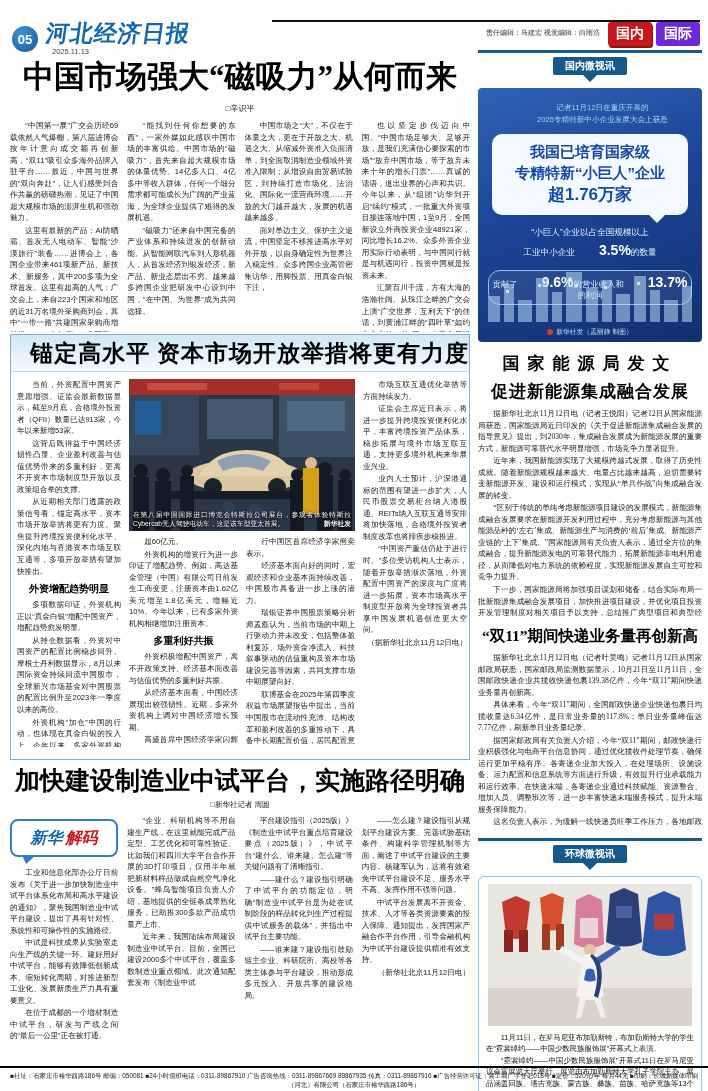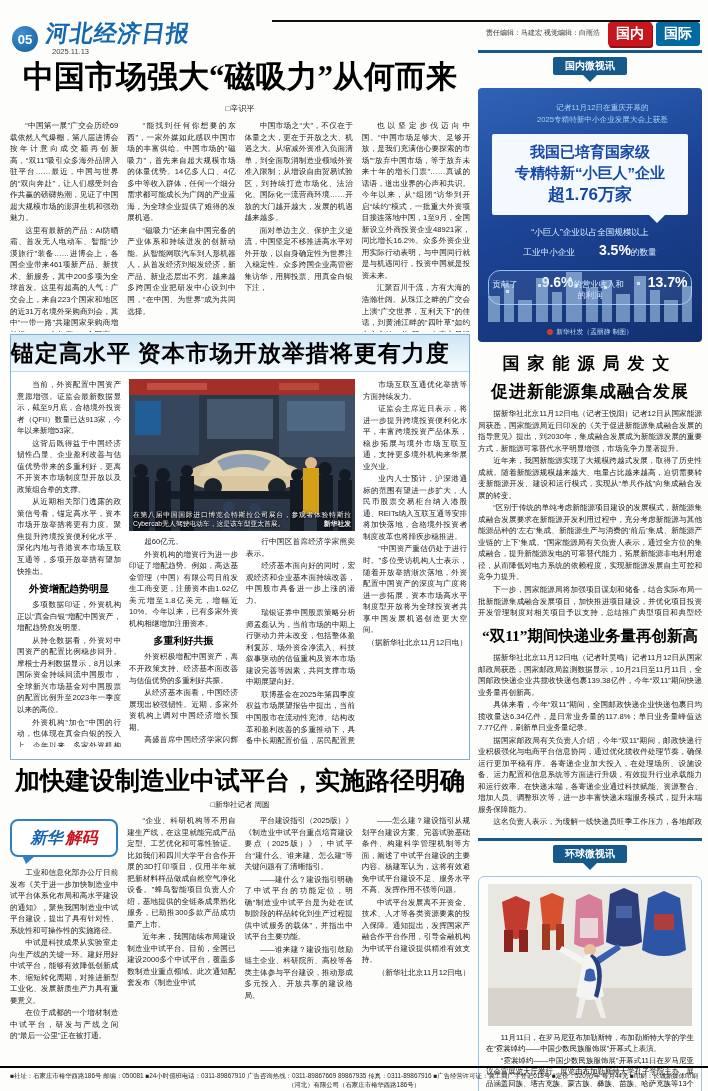--- a/index.html
+++ b/index.html
@@ -12,40 +12,40 @@
       background:radial-gradient(circle at 35% 30%,#3f92d2,#135d9e);color:#fff;font-size:13px;font-weight:bold;
       display:flex;align-items:center;justify-content:center;}
   .paper-name{position:absolute;left:36px;top:4px;font-size:23px;font-weight:bold;color:#1467ae;
       transform:skewX(-8deg);font-family:"Liberation Serif","DejaVu Serif",serif;letter-spacing:1px;}
   .paper-date{position:absolute;left:42px;top:33px;font-size:7.5px;color:#444;}
   .head-rule{position:absolute;left:262px;right:0;top:6px;height:2px;background:#111;}
   .editors{position:absolute;right:100px;top:14px;font-size:7px;color:#333;}
   .tag{position:absolute;top:8px;width:44px;height:24px;color:#fff;font-weight:bold;font-size:14px;
       display:flex;align-items:center;justify-content:center;border-radius:3px;}
   .tag-domestic{right:48px;background:#c8161d;box-shadow:1px 2px 0 #8d0f14;}
-  .tag-intl{right:0;background:#0369a1;}
+  .tag-intl{right:0;background:#6d28d9;}
 
   
   .cols{display:flex;gap:9px;}
   .col{flex:1;overflow:hidden;font-size:7.6px;line-height:1.52;text-align:justify;}
   .col p{margin:0 0 1px 0;text-indent:2em;}
   .col p.dateline{text-indent:0;text-align:right;}
   .col h4.subhead{margin:4px 0 3px 0;text-align:center;font-size:10px;font-weight:bold;color:#000;}
 
   
   .lead{position:absolute;left:10px;top:56px;width:460px;height:272px;}
   .lead h1{margin:0;text-align:center;font-size:31px;font-weight:900;letter-spacing:0;color:#000;
       font-family:"Liberation Serif","DejaVu Serif",serif;}
   .lead .byline{text-align:center;font-size:8px;color:#222;margin:5px 0 6px 0;}
   .lead .cols{height:212px;}
 
   
   .market{position:absolute;left:10px;top:334px;width:458px;height:424px;border:1px solid #7fb0d6;background:#fff;}
   .market-head{height:36px;background:linear-gradient(180deg,#cfe7f4,#f5fbff);
-      border-bottom:1px solid #bcd8ea;display:flex;align-items:center;justify-content:flex-start;}
+      border-bottom:1px solid #bcd8ea;display:flex;align-items:center;justify-content:flex-end;}
   .market-head h2{margin:0;font-size:23px;font-weight:900;color:#000;letter-spacing:1px;
       font-family:"Liberation Serif","DejaVu Serif",serif;}
   .market-body{display:flex;gap:8px;padding:7px 6px;height:368px;}
   .m-col{width:104px;flex:none;}
   .m-mid{width:226px;flex:none;display:flex;flex-direction:column;}
   .photo-wrap{position:relative;width:226px;height:152px;flex:none;}
   .photo-wrap svg{display:block;}
   .photo-caption{position:absolute;left:4px;right:4px;bottom:2px;color:#fff;font-size:6.8px;line-height:1.4;
       text-shadow:0 0 2px #000,0 1px 2px #000;text-align:justify;}
   .photo-credit{float:right;font-weight:bold;}
@@ -71,41 +71,41 @@
   .side-badge{position:relative;text-align:center;margin-bottom:6px;}
   .side-badge .bar{height:3px;background:#155a8a;margin-bottom:2px;}
   .side-badge .lbl{display:inline-block;font-size:10px;font-weight:bold;color:#fff;background:#155a8a;
       padding:2px 12px;border-radius:2px;}
   .side-badge .arr{width:0;height:0;margin:0 auto;border-left:7px solid transparent;
       border-right:7px solid transparent;border-top:7px solid #155a8a;}
 
   .infographic{width:224px;height:254px;border-radius:4px;overflow:hidden;position:relative;
       background:linear-gradient(160deg,#2f63b5 0%,#1c4496 45%,#12306f 100%);color:#cfe6ff;text-align:center;}
   .info-intro{margin-top:14px;font-size:7.6px;line-height:1.6;color:#a8d2f5;padding-left:25px;}
-  .info-bubble{position:relative;margin:8px 14px 0 14px;background:#f4f9ff;border-radius:2px;padding:8px 4px 9px 4px;}
+  .info-bubble{position:relative;margin:8px 14px 0 14px;background:#f4f9ff;border-radius:10px;padding:8px 4px 9px 4px;}
   .info-bubble:after{content:"";position:absolute;right:22px;bottom:-8px;width:0;height:0;
       border-left:9px solid transparent;border-right:9px solid transparent;border-top:9px solid #f4f9ff;}
   .info-bubble .b1{font-size:15px;font-weight:900;color:#1649a5;line-height:1.35;}
   .info-bubble .b3{font-size:17px;font-weight:900;color:#1649a5;}
   .info-stats{margin-top:10px;font-size:8.6px;line-height:1.7;color:#dcefff;}
   .big-num{font-size:14px;font-weight:900;color:#fff;padding-left:24px;}
   .info-pill{margin:7px 10px 0 10px;border:1px solid #8fc4ec;border-radius:12px;background:rgba(255,255,255,.07);
       font-size:8.4px;padding:3px 2px;color:#dcefff;}
   .info-skyline{position:absolute;left:0;right:0;bottom:16px;}
   .info-credit{position:absolute;left:0;right:0;bottom:5px;font-size:6.8px;color:#bcdcf8;}
   .info-credit .dot{display:inline-block;width:6px;height:6px;border-radius:50%;background:#d23c2a;
       vertical-align:middle;margin-right:3px;}
 
   .side-article{margin-top:10px;}
   .side-article h3{margin:0 0 5px 0;text-align:center;font-weight:900;color:#000;
       font-family:"Liberation Serif","DejaVu Serif",serif;}
   .h3a{font-size:17px;letter-spacing:8px;}
   .h3b{font-size:17px;letter-spacing:1px;}
   .h3c{font-size:15.5px;letter-spacing:0;}
-  .side-body{font-size:7.6px;line-height:1.52;text-align:justify;overflow:hidden;}
+  .side-body{font-size:7.6px;line-height:1.52;text-align:justify;overflow:hidden;font-family:Liberation Serif, serif;}
   .side-body p{margin:0 0 1px 0;text-indent:2em;}
 
   .globe-box{margin-top:6px;border:1px solid #9cc6e8;border-radius:6px;padding:7px 7px 5px 7px;}
   .globe-box svg{display:block;margin:0 auto;}
   .globe-caption{margin-top:6px;font-size:7.4px;line-height:1.55;text-align:justify;color:#111;}
   .globe-caption p{margin:0;text-indent:2em;}
 
   
   .pagefoot{position:absolute;left:0;right:0;top:1066px;border-top:2px solid #000;padding:4px 10px 0 10px;
       font-size:6.4px;color:#222;text-align:center;}

